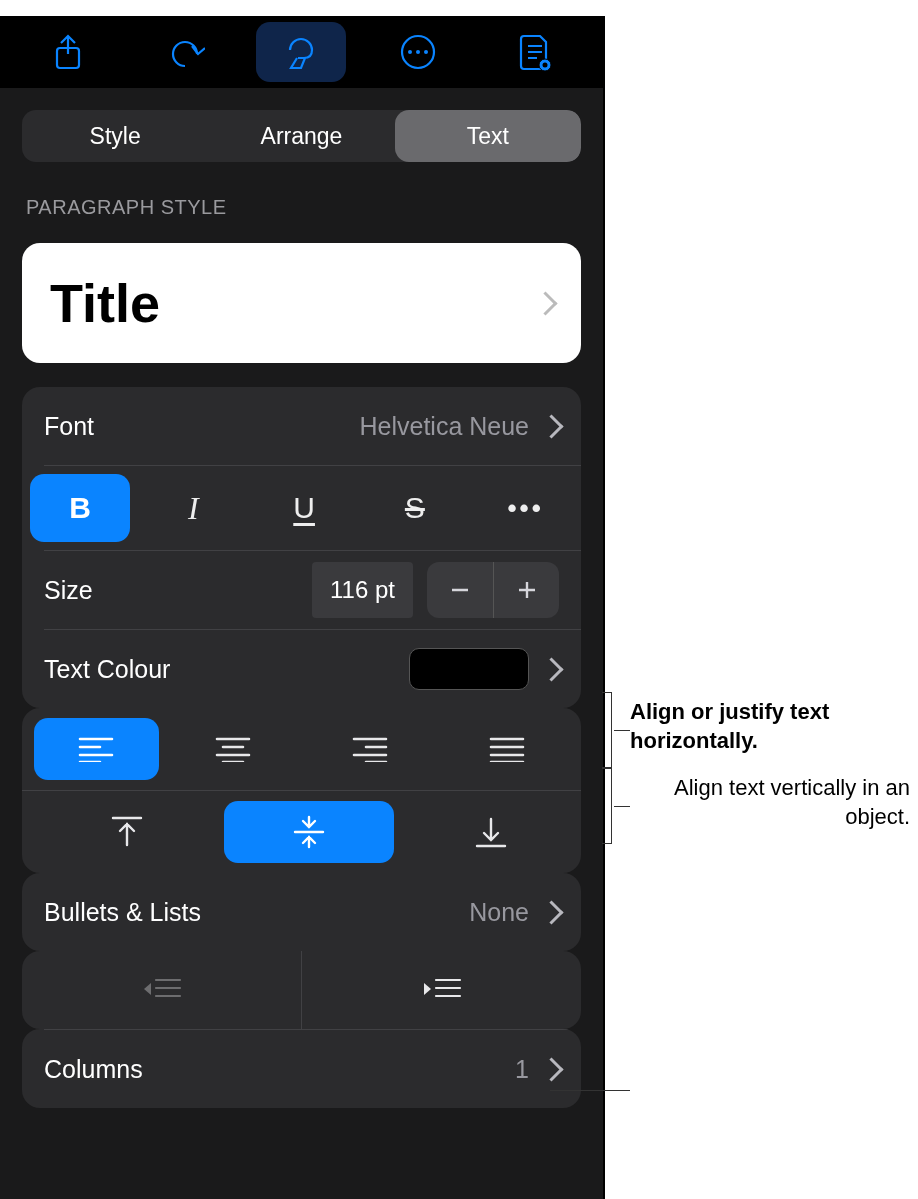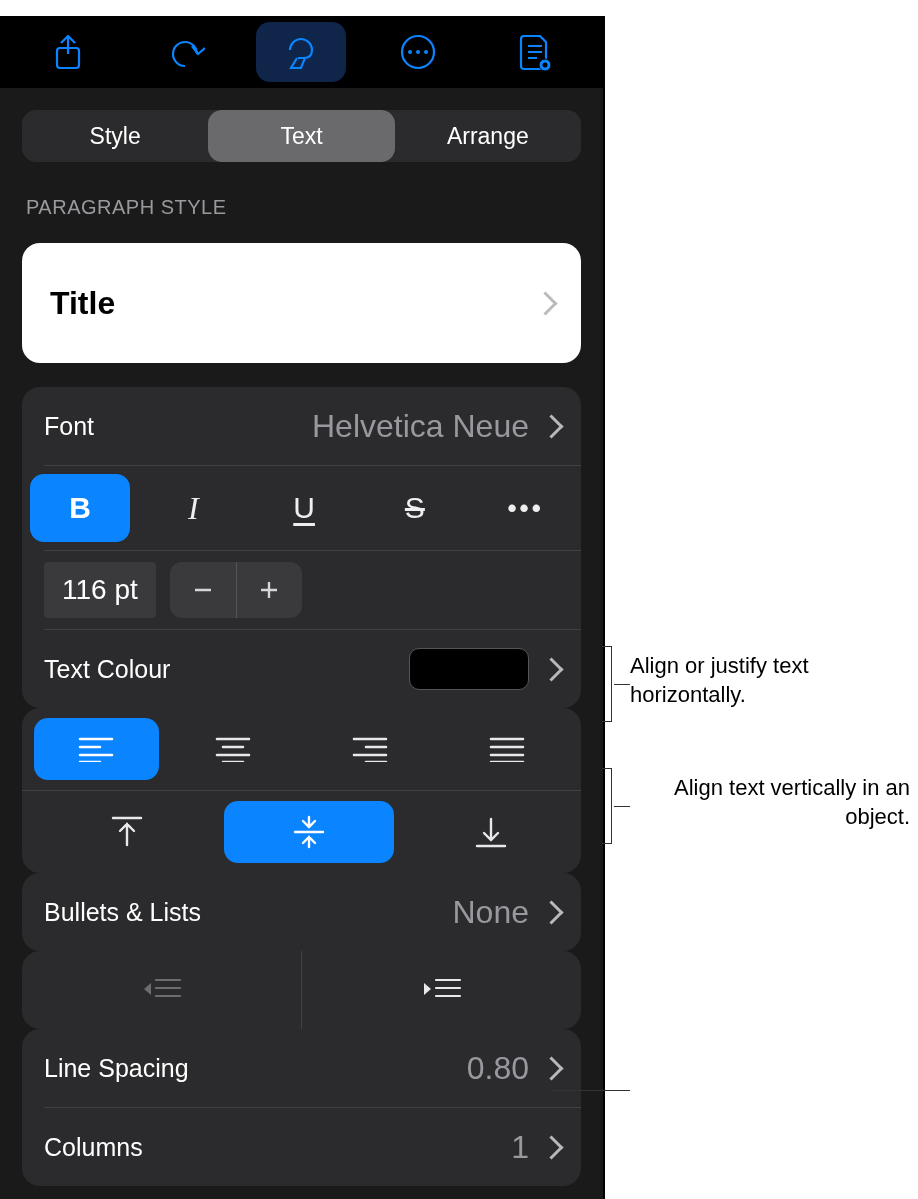--- a/index.html
+++ b/index.html
@@ -65,21 +65,21 @@
   .style-card {
     background:#fff;
     border-radius:18px;
     height:120px;
     display:flex; align-items:center;
     padding:0 28px;
     margin-bottom:24px;
   }
   .style-card .style-name {
     flex:1;
-    font-size:32px;
+    font-size:54px;
     font-weight:800;
     color:#000;
   }
   .chev {
     width:14px; height:26px;
     position:relative;
     color:#b8b8be;
     flex-shrink:0;
   }
   .chev::before {
@@ -98,21 +98,21 @@
     overflow:hidden;
   }
   .row {
     display:flex; align-items:center;
     padding:0 22px;
     height:78px;
     color:#fff;
     font-size:25px;
   }
   .row .label { flex:1; }
-  .row .value { color:#98989f; font-size:32px; margin-right:16px; }
+  .row .value { color:#98989f; font-size:25px; margin-right:16px; }
   .sep { height:1px; background:#414144; margin:0 0 0 22px; }
   
   .fontstyle-row {
     display:flex; gap:0; padding:0;
     height:84px;
   }
   .fontstyle-row .fsbtn {
     flex:1;
     display:flex; align-items:center; justify-content:center;
     color:#eee;
@@ -130,21 +130,21 @@
     flex:0 0 100px;
   }
   .fsbtn.more { letter-spacing:3px; font-weight:700; font-size:26px;}
   
   .size-row .size-box {
     background:#3a3a3d;
     border-radius:4px;
     height:56px;
     padding:0 18px;
     display:flex; align-items:center;
-    color:#fff; font-size:28px;
+    color:#fff; font-size:24px;
     margin-right:14px;
   }
   .stepper {
     display:flex;
     background:#3a3a3d;
     border-radius:12px;
     height:56px;
     overflow:hidden;
   }
   .stepper .sb {
@@ -253,22 +253,22 @@
         <circle cx="27" cy="33" r="6" fill="#0a84ff" stroke="#000" stroke-width="1"></circle>
         <circle cx="27" cy="33" r="2.5" fill="#000" stroke="none"></circle>
       </svg>
     </div>
   </div>
 
   <div class="content">
 
     <div class="segmented">
       <div class="seg">Style</div>
+      <div class="seg">Arrange</div>
       <div class="seg active">Text</div>
-      <div class="seg">Arrange</div>
     </div>
 
     <div class="section-header">PARAGRAPH STYLE</div>
 
     <div class="style-card">
       <div class="style-name">Title</div>
       <div class="chev" style="color:#bbb;"></div>
     </div>
 
     <div class="panel">
@@ -280,20 +280,21 @@
       <div class="sep"></div>
       <div class="fontstyle-row">
         <div class="fsbtn bold active">B</div>
         <div class="fsbtn italic">I</div>
         <div class="fsbtn underline">U</div>
         <div class="fsbtn strike">S</div>
         <div class="fsbtn more">•••</div>
       </div>
       <div class="sep"></div>
       <div class="row size-row">
+        <div class="label">Size</div>
         <div class="size-box">116 pt</div>
         <div class="stepper">
           <div class="sb">
               <svg width="22" height="22" viewBox="0 0 22 22">
                 <path d="M3 11h16"></path>
               </svg>
             </div>
           <div class="sb">
               <svg width="22" height="22" viewBox="0 0 22 22">
                 <path d="M3 11h16M11 3v16"></path>
@@ -371,38 +372,33 @@
         <div class="ibtn">
           <svg width="40" height="28" viewBox="0 0 40 28">
             <path d="M14 4h24M14 12h24M14 20h24" fill="none"></path>
             <path d="M2 7l7 6-7 6z" stroke="none"></path>
           </svg>
         </div>
       </div>
     </div>
 
     <div class="panel">
-      <div class="row">
-        <div class="label">Line Spacing</div>
-        <div class="value">0.80</div>
-        <div class="chev"></div>
-      </div>
       <div class="sep"></div>
       <div class="row">
         <div class="label">Columns</div>
         <div class="value">1</div>
         <div class="chev"></div>
       </div>
     </div>
 
   </div>
 </div>
 
 <div class="callouts">
-  <div class="callout" style="left:25px; top:652px; width:280px;">
+  <div class="callout" style="left:25px; top:698px; width:280px;font-weight:bold;">
     <div class="bracket" style="height:76px; top:-6px; left:-28px;"></div>
     <div class="line" style="width:16px; top:32px; left:-16px;"></div>
     <span>Align or justify text horizontally.</span>
   </div>
   <div class="callout" style="left:25px; top:774px; width:280px;text-align:right;">
     <div class="bracket" style="height:76px; top:-6px; left:-28px;"></div>
     <div class="line" style="width:16px; top:32px; left:-16px;"></div>
     <span>Align text vertically in an object.</span>
   </div>
   <div class="callout" style="left:25px; top:1060px; width:290px;">

